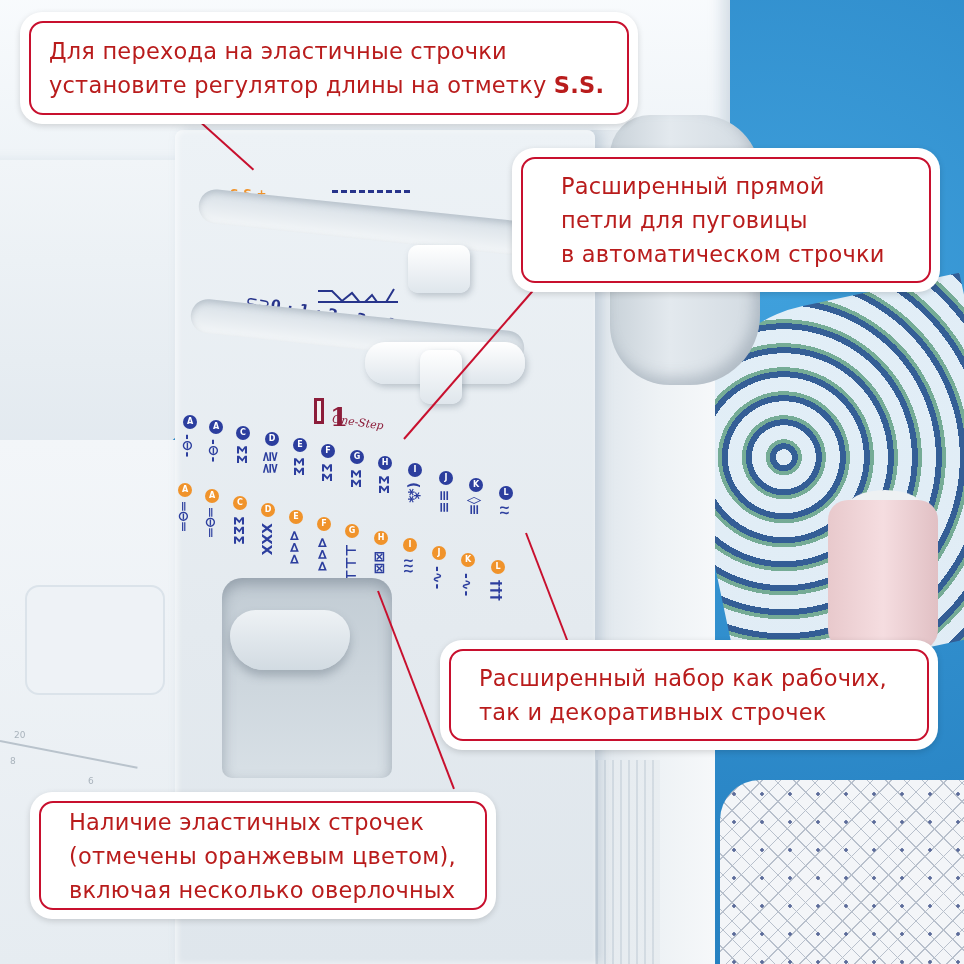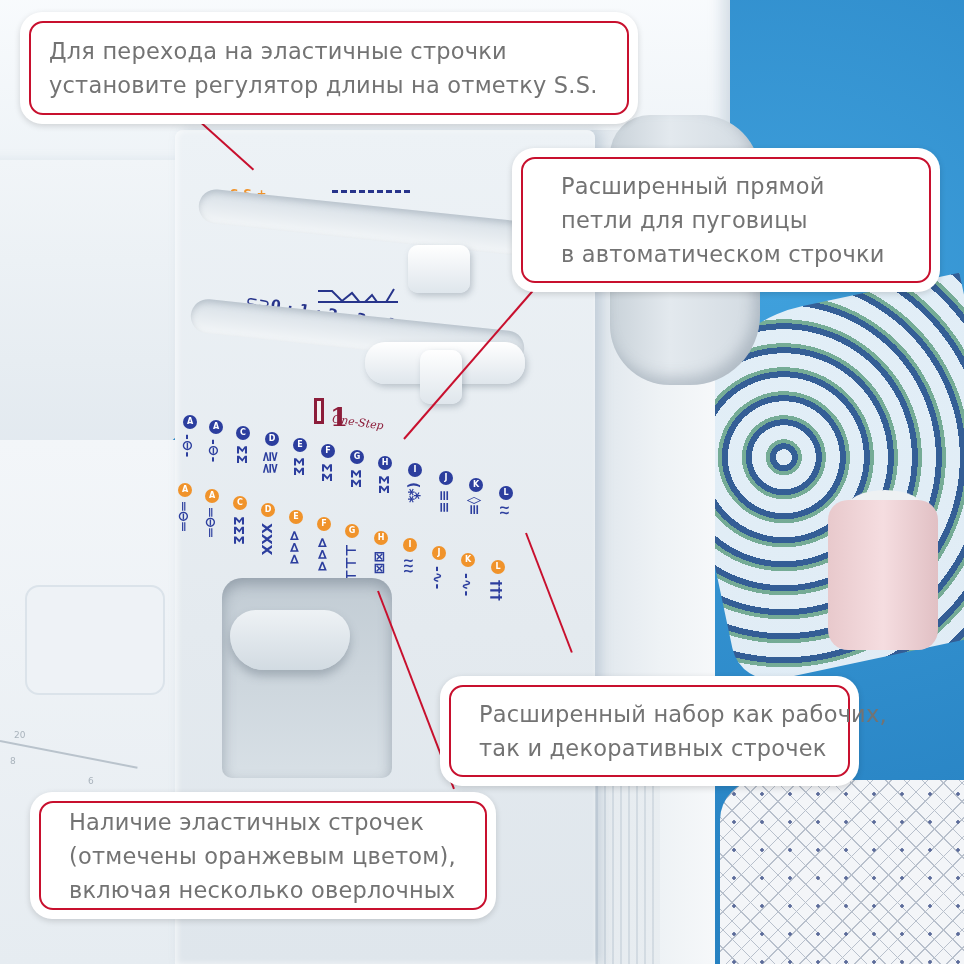--- a/index.html
+++ b/index.html
@@ -155,24 +155,24 @@
     box-shadow: 0 2px 6px rgba(0,0,0,.15);
   }
   .callout-inner {
     border: 2px solid #c8102e;
     border-radius: 14px;
     height: 100%;
     padding: 10px 18px;
     display: flex; flex-direction: column; justify-content: center;
   }
   .callout-line {
-    font-size: 22.5px; line-height: 34px; color: #737373; white-space: nowrap;
+    font-size: 22.5px; line-height: 34px; color: #b91c1c; white-space: nowrap;
     letter-spacing: .2px;
   }
-  .ss-strong { font-weight: normal; }
+  .ss-strong { font-weight: bold; }
 </style>
 </head>
 <body>
 
 <div class="scene">
   <div class="bg-blue"></div>
 
   <div class="fabric-geo"></div>
   <div class="spool-cap"></div>
   <div class="spool"></div>
@@ -283,21 +283,21 @@
 </div>
 
 <div class="callout" style="left:512px;top:148px;width:428px;height:144px">
   <div class="callout-inner" style="padding-left:38px">
     <div class="callout-line">Расширенный прямой</div>
     <div class="callout-line">петли для пуговицы</div>
     <div class="callout-line">в автоматическом строчки</div>
   </div>
 </div>
 
-<div class="callout" style="left:440px;top:676px;width:419px;height:110px">
+<div class="callout" style="left:440px;top:640px;width:498px;height:110px">
   <div class="callout-inner" style="padding-left:28px">
     <div class="callout-line">Расширенный набор как рабочих,</div>
     <div class="callout-line">так и декоративных строчек</div>
   </div>
 </div>
 
 <div class="callout" style="left:30px;top:792px;width:466px;height:127px">
   <div class="callout-inner" style="padding-left:28px">
     <div class="callout-line">Наличие эластичных строчек</div>
     <div class="callout-line">(отмечены оранжевым цветом),</div>

